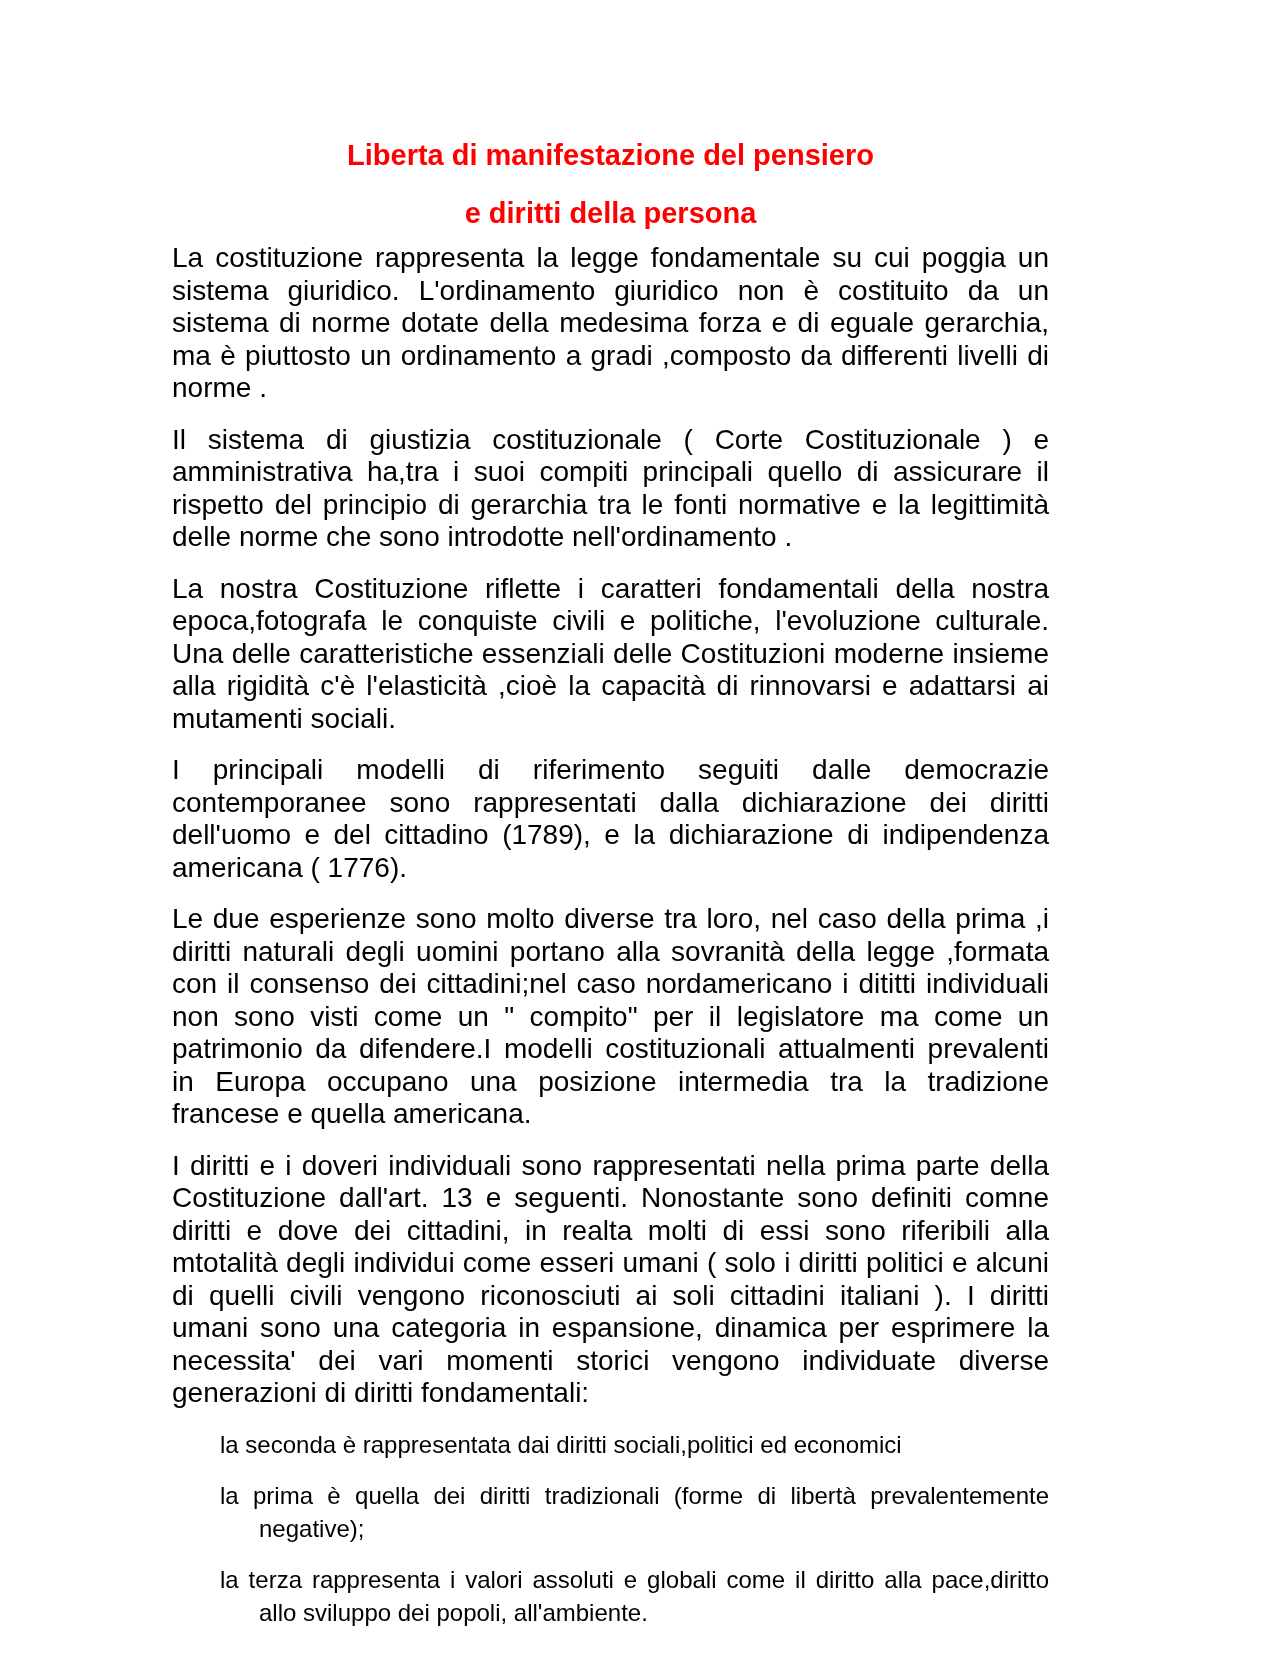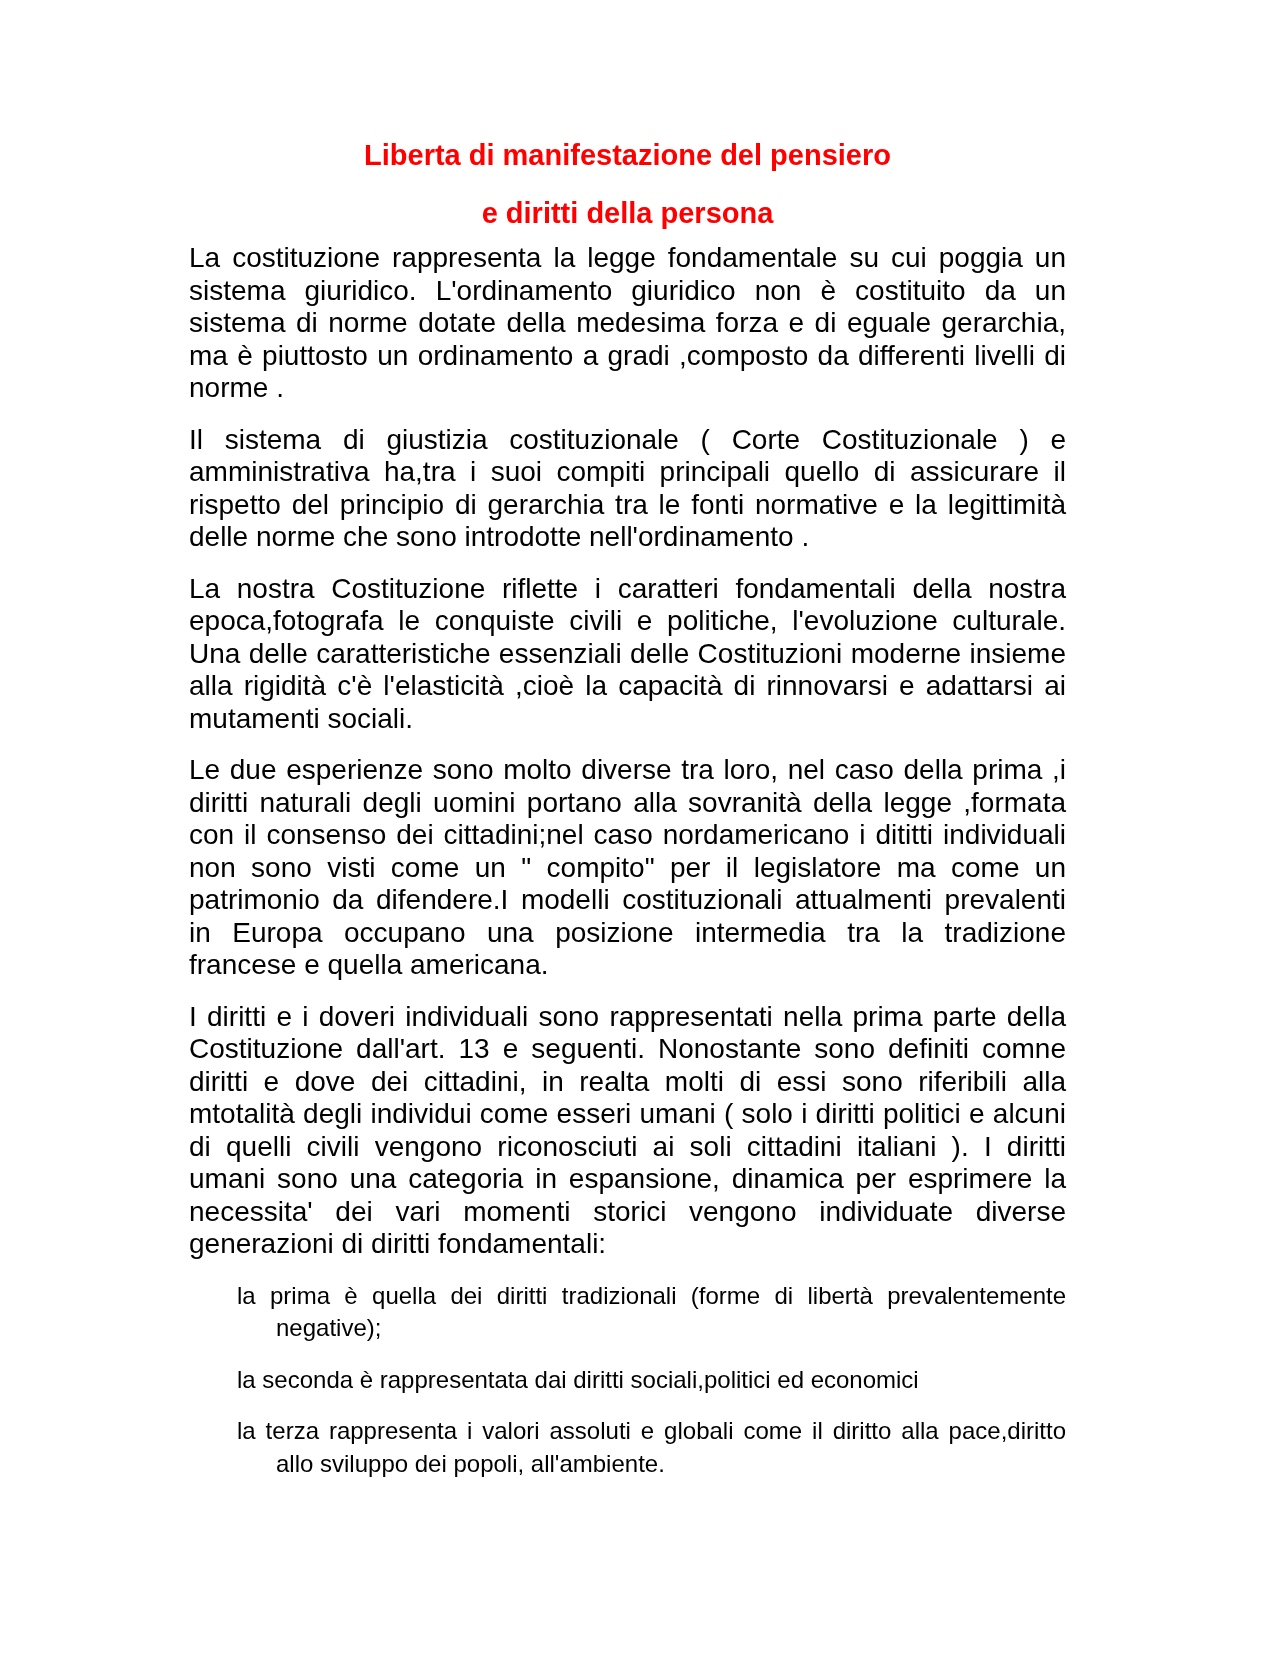--- a/index.html
+++ b/index.html
@@ -11,21 +11,21 @@
     position: relative;
     width: 1280px;
     height: 1656px;
     background: #ffffff;
     font-family: "Liberation Sans", "DejaVu Sans", sans-serif;
     color: #000000;
     overflow: hidden;
   }
   .content {
     position: absolute;
-    left: 189px;
+    left: 172px;
     top: 0;
     width: 877px;
     padding-top: 141px;
     box-sizing: content-box;
   }
   .doc-title {
     text-align: center;
     font-weight: bold;
     font-size: 29px;
     line-height: 1;
@@ -61,25 +61,26 @@
       <span class="title-line">Liberta di manifestazione del pensiero</span>
       <span class="title-line">e diritti della persona</span>
     </h1>
 
     <p class="body-par">La costituzione rappresenta la legge fondamentale su cui poggia un sistema giuridico. L'ordinamento giuridico non è costituito da un sistema di norme dotate della medesima forza e di eguale gerarchia, ma è piuttosto un ordinamento a gradi ,composto da differenti livelli di norme .</p>
 
     <p class="body-par">Il sistema di giustizia costituzionale ( Corte Costituzionale ) e amministrativa ha,tra i suoi compiti principali quello di assicurare il rispetto del principio di gerarchia tra le fonti normative  e la legittimità delle norme che sono introdotte nell'ordinamento .</p>
 
     <p class="body-par">La nostra Costituzione riflette i caratteri fondamentali della nostra epoca,fotografa le conquiste civili e politiche, l'evoluzione culturale. Una delle caratteristiche essenziali delle Costituzioni moderne insieme alla rigidità c'è l'elasticità ,cioè la capacità di rinnovarsi e adattarsi ai mutamenti sociali.</p>
 
+    <p class="body-par">I principali modelli di riferimento seguiti dalle democrazie contemporanee sono rappresentati dalla dichiarazione dei diritti dell'uomo e del cittadino (1789), e la dichiarazione di indipendenza americana ( 1776).</p>
 
     <p class="body-par">Le due esperienze sono molto diverse tra loro, nel caso della prima ,i diritti naturali degli uomini portano alla sovranità della legge ,formata con il consenso dei cittadini;nel caso nordamericano i dititti individuali non sono visti come un " compito" per il legislatore ma come un patrimonio da difendere.I modelli costituzionali attualmenti prevalenti in Europa occupano una posizione intermedia tra la tradizione francese e quella americana.</p>
 
     <p class="body-par">I diritti e i doveri individuali sono rappresentati nella prima parte della Costituzione dall'art. 13 e seguenti. Nonostante sono definiti comne diritti e dove dei cittadini, in realta molti di essi sono riferibili alla mtotalità degli individui come esseri umani ( solo i diritti politici e alcuni di quelli civili vengono riconosciuti ai soli cittadini italiani ). I diritti umani sono una categoria in espansione, dinamica per esprimere la necessita' dei vari momenti storici  vengono individuate diverse generazioni di diritti fondamentali:</p>
 
     <div class="gen-list">
+      <p class="list-item">la seconda è rappresentata dai diritti sociali,politici ed economici</p>
       <p class="list-item">la prima è quella dei diritti tradizionali (forme di libertà prevalentemente negative);</p>
-      <p class="list-item">la seconda è rappresentata dai diritti sociali,politici ed economici</p>
       <p class="list-item">la terza rappresenta i valori assoluti e globali come il diritto alla pace,diritto allo sviluppo dei popoli, all'ambiente.</p>
     </div>
 
   </div>
 </div>
 
 </body></html>

